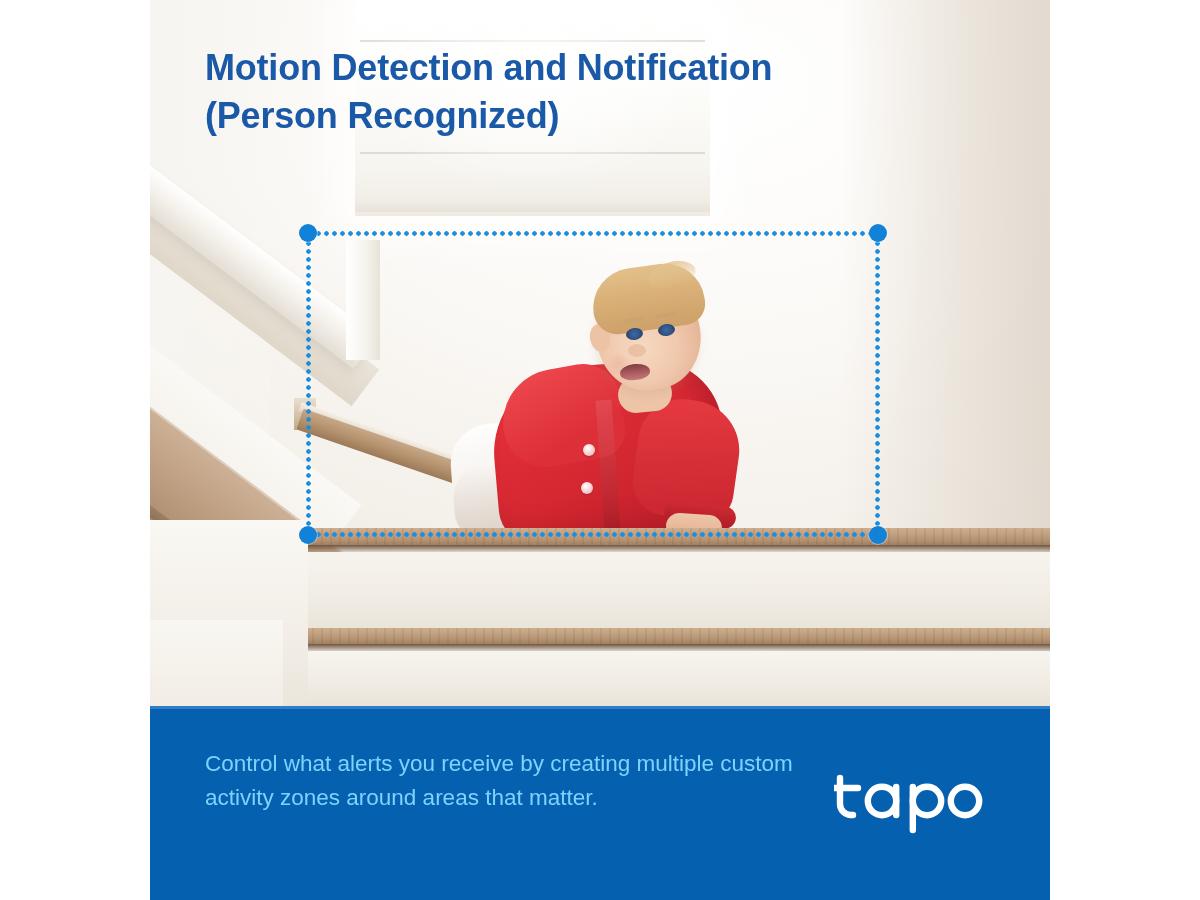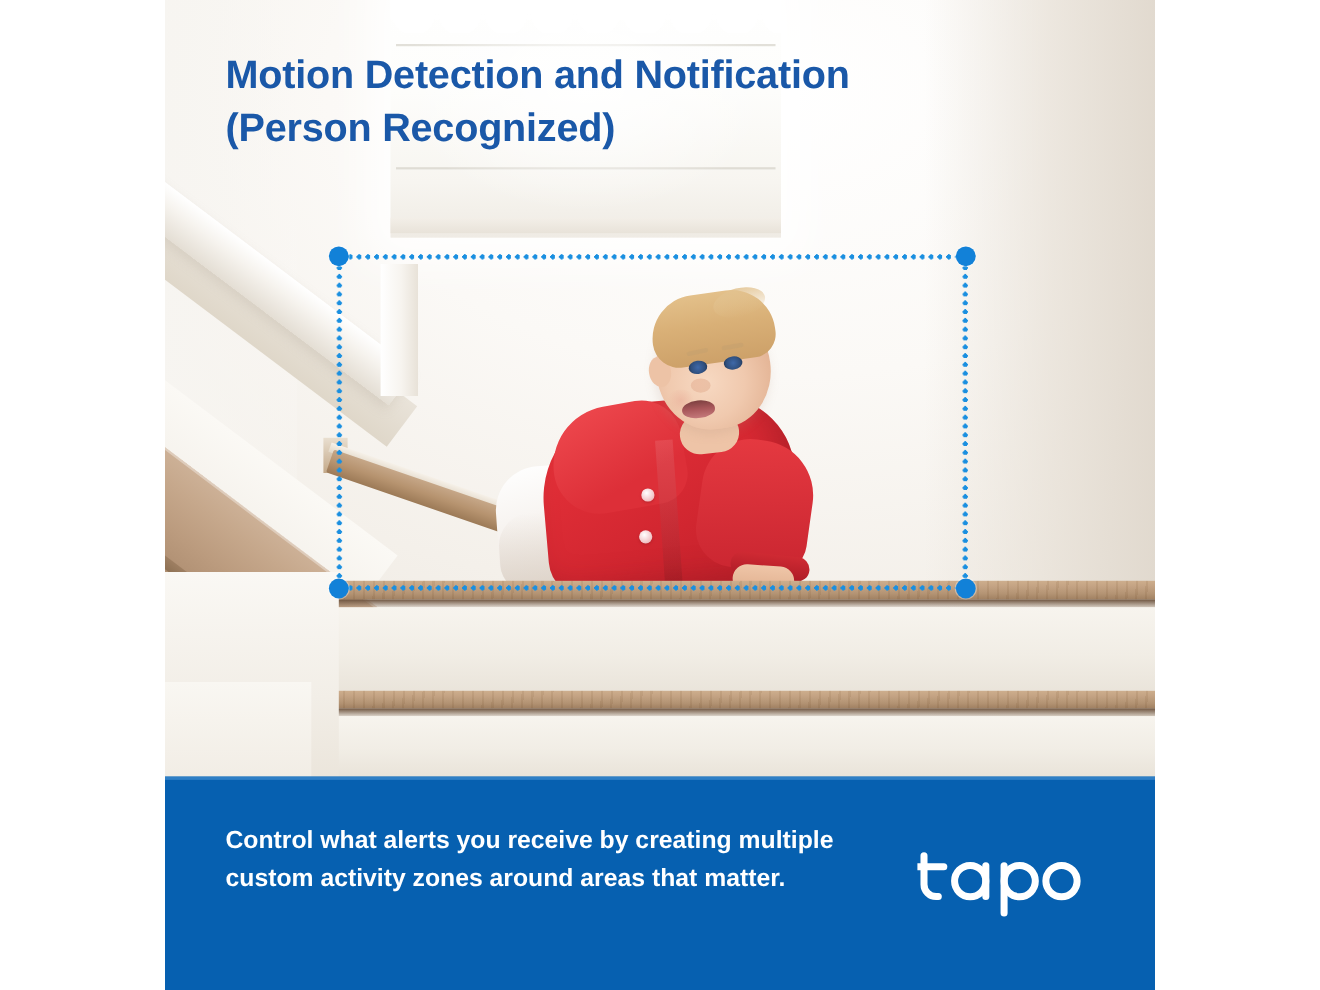--- a/index.html
+++ b/index.html
@@ -553,24 +553,24 @@
     left: 0; top: 0;
     width: 900px;
     height: 3px;
     background: #2f7fc6;
   }
   .banner-text {
     position: absolute;
     left: 55px;
     top: 41px;
     width: 600px;
-    color: #ffffff;
+    color: #7dd3fc;
     font-size: 22.5px;
     line-height: 1.52;
-    font-weight: 700;
+    font-weight: 400;
   }
 
   
   .logo {
     position: absolute;
     right: 44px;
     top: 58px;
     width: 172px;
     height: 70px;
   }

